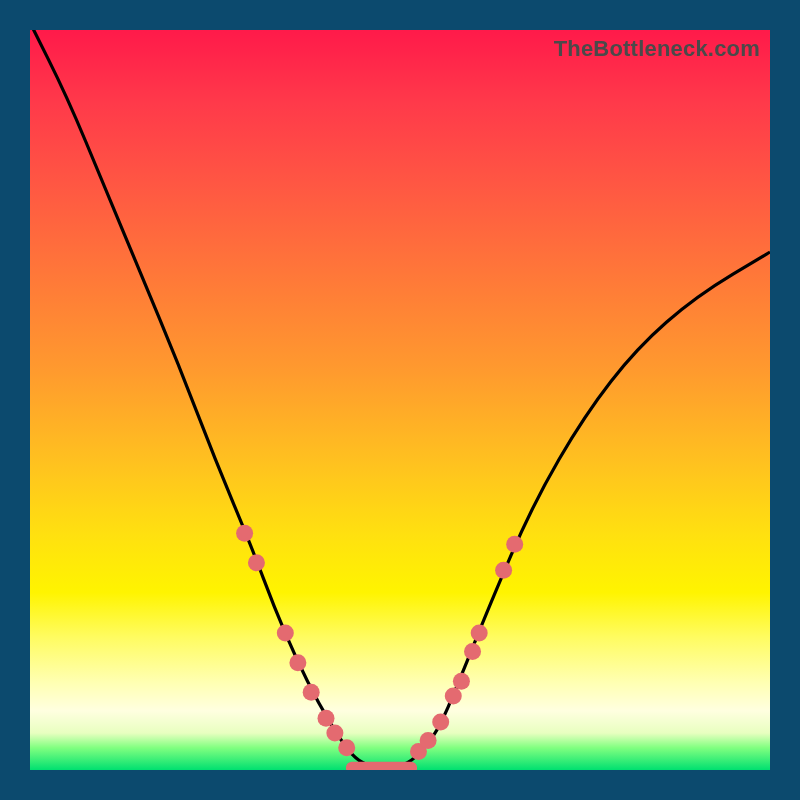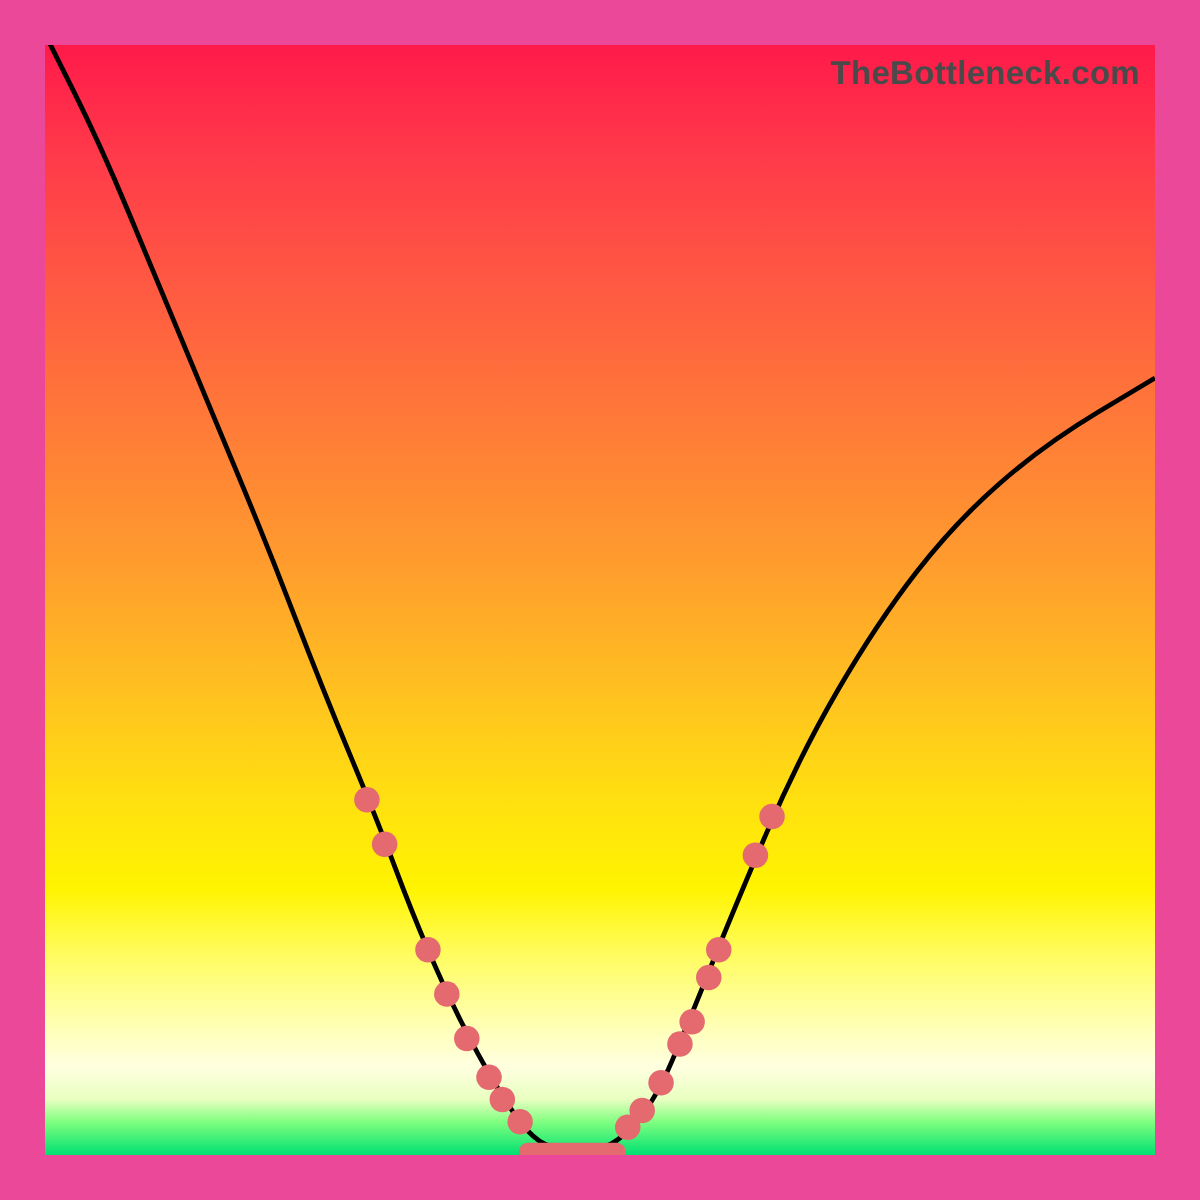--- a/index.html
+++ b/index.html
@@ -1,21 +1,21 @@
 <!DOCTYPE html>
 <html><head>
 <meta charset="utf-8">
 <style>
   * { margin: 0; padding: 0; box-sizing: border-box; }
   html, body { width: 800px; height: 800px; overflow: hidden; background: #000; }
   .frame {
     position: relative;
     width: 800px;
     height: 800px;
-    background: #ec4899;
+    background: #0c4a6e;
   }
   .plot-area {
     position: absolute;
     left: 30px;
     top: 30px;
     width: 740px;
     height: 740px;
     background: linear-gradient(to bottom,
       #ff1a4a 0%,
       #ff3a4a 10%,

